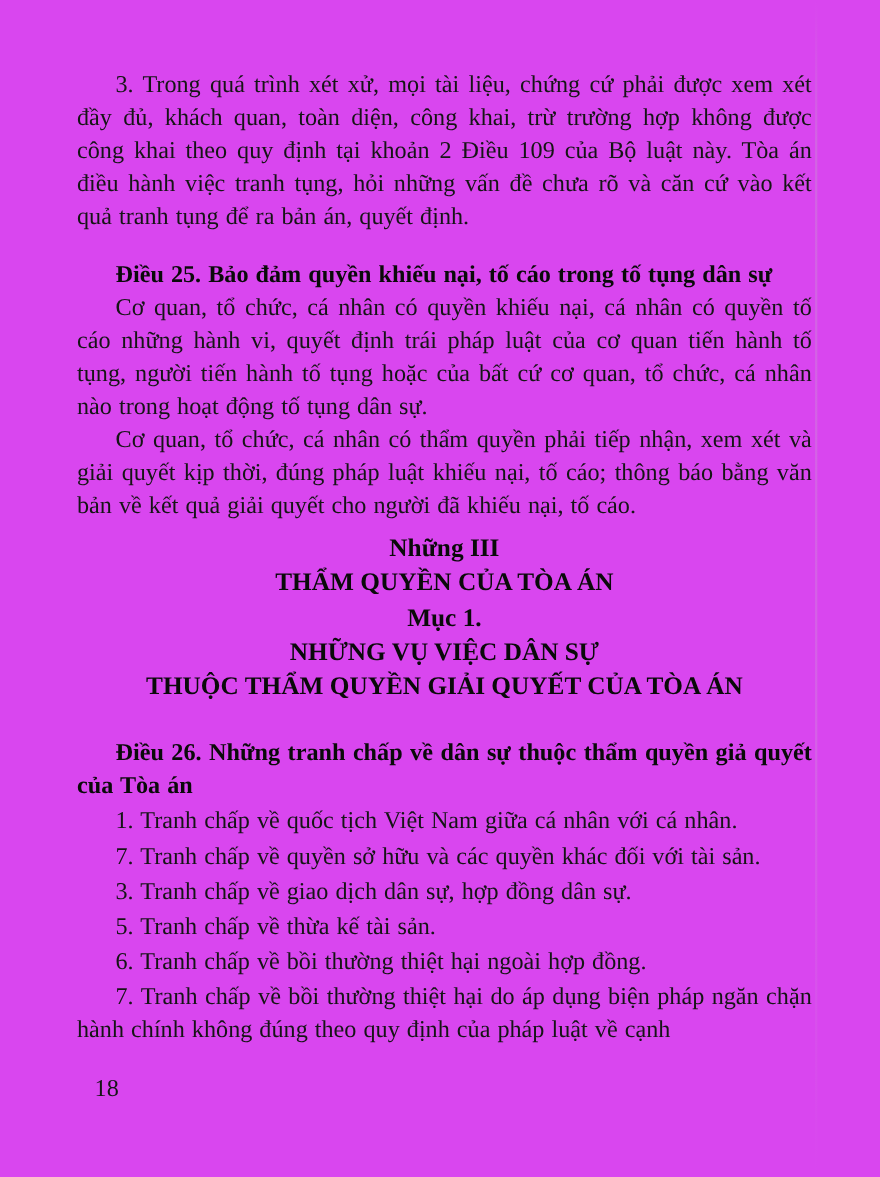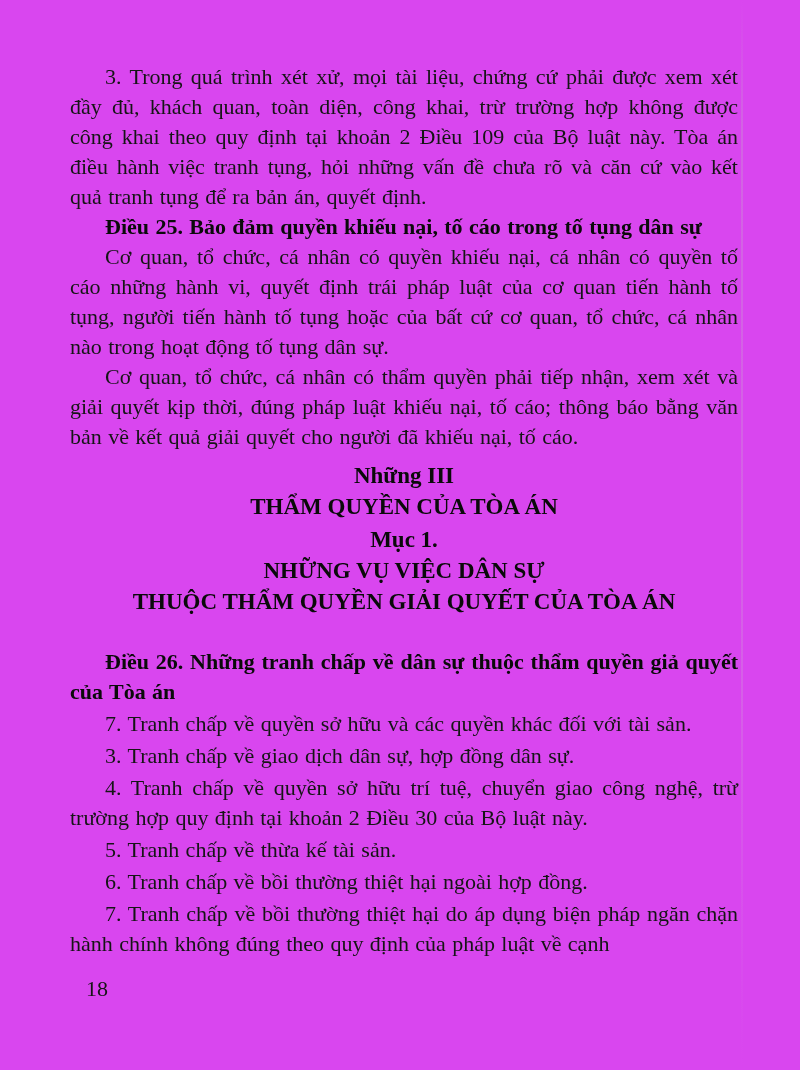--- a/index.html
+++ b/index.html
@@ -36,21 +36,21 @@
     margin: 0;
     font-size: 22px;
     line-height: 30px;
     text-align: justify;
     text-indent: 35px;
     word-spacing: 0.04em;
   }
   p.art-heading {
     font-weight: 700;
     color: #0a0a0a;
-    margin-top: 0;
+    margin-top: 22px;
   }
   .chapter-block {
     margin-top: 8px;
     text-align: center;
     font-weight: 700;
     color: #0a0a0a;
   }
   .chapter-block > div {
     font-size: 23px;
     line-height: 31px;
@@ -93,23 +93,23 @@
     <div class="chapter-block">
       <div>Những III</div>
       <div>THẨM QUYỀN CỦA TÒA ÁN</div>
       <div class="muc">Mục 1.</div>
       <div>NHỮNG VỤ VIỆC DÂN SỰ</div>
       <div>THUỘC THẨM QUYỀN GIẢI QUYẾT CỦA TÒA ÁN</div>
     </div>
 
     <p class="art-heading art26-heading">Điều 26. Những tranh chấp về dân sự thuộc thẩm quyền giả quyết của Tòa án</p>
 
+    <p class="item">1. Tranh chấp về quốc tịch Việt Nam giữa cá nhân với cá nhân.</p>
     <p class="item">7. Tranh chấp về quyền sở hữu và các quyền khác đối với tài sản.</p>
     <p class="item">3. Tranh chấp về giao dịch dân sự, hợp đồng dân sự.</p>
-    <p class="item">4. Tranh chấp về quyền sở hữu trí tuệ, chuyển giao công nghệ, trừ trường hợp quy định tại khoản 2 Điều 30 của Bộ luật này.</p>
     <p class="item">5. Tranh chấp về thừa kế tài sản.</p>
     <p class="item">6. Tranh chấp về bồi thường thiệt hại ngoài hợp đồng.</p>
     <p class="item">7. Tranh chấp về bồi thường thiệt hại do áp dụng biện pháp ngăn chặn hành chính không đúng theo quy định của pháp luật về cạnh</p>
 
   </div>
 
   <div class="page-number">18</div>
 
 </div>
 

